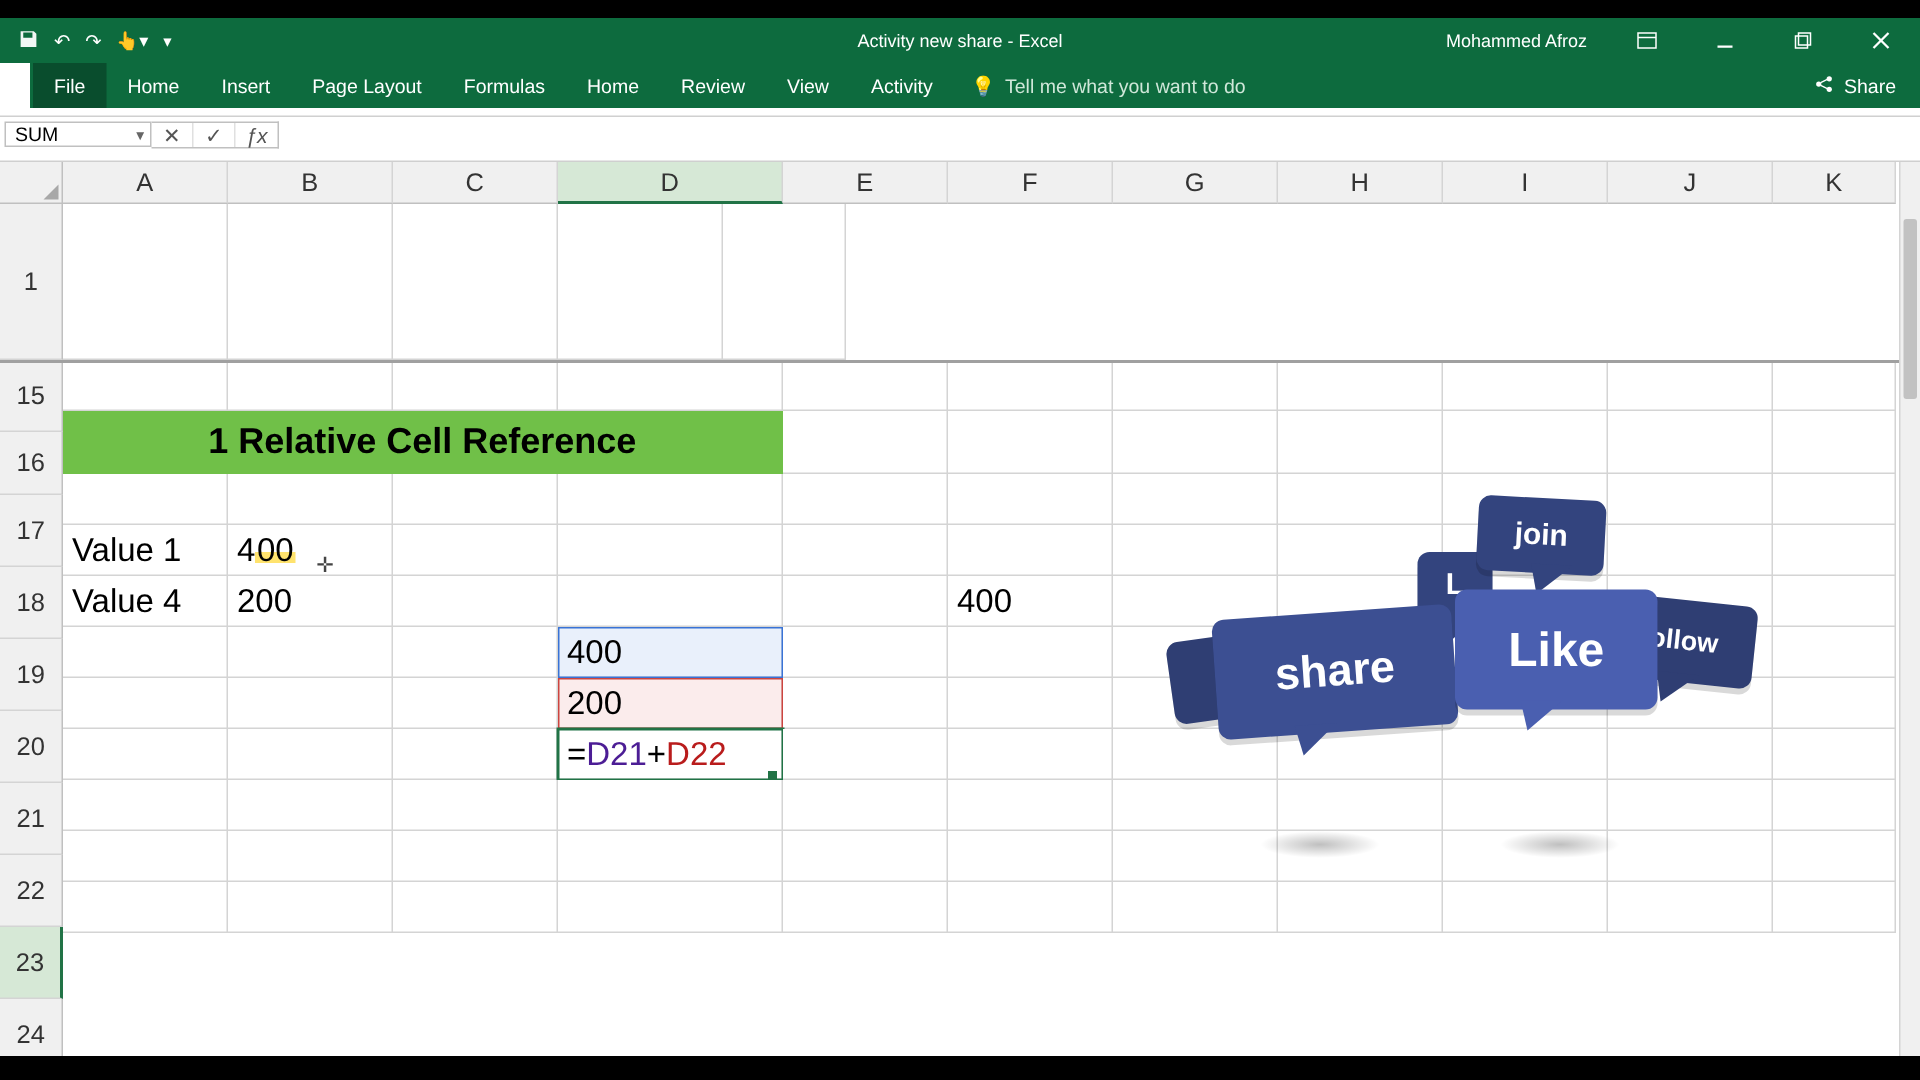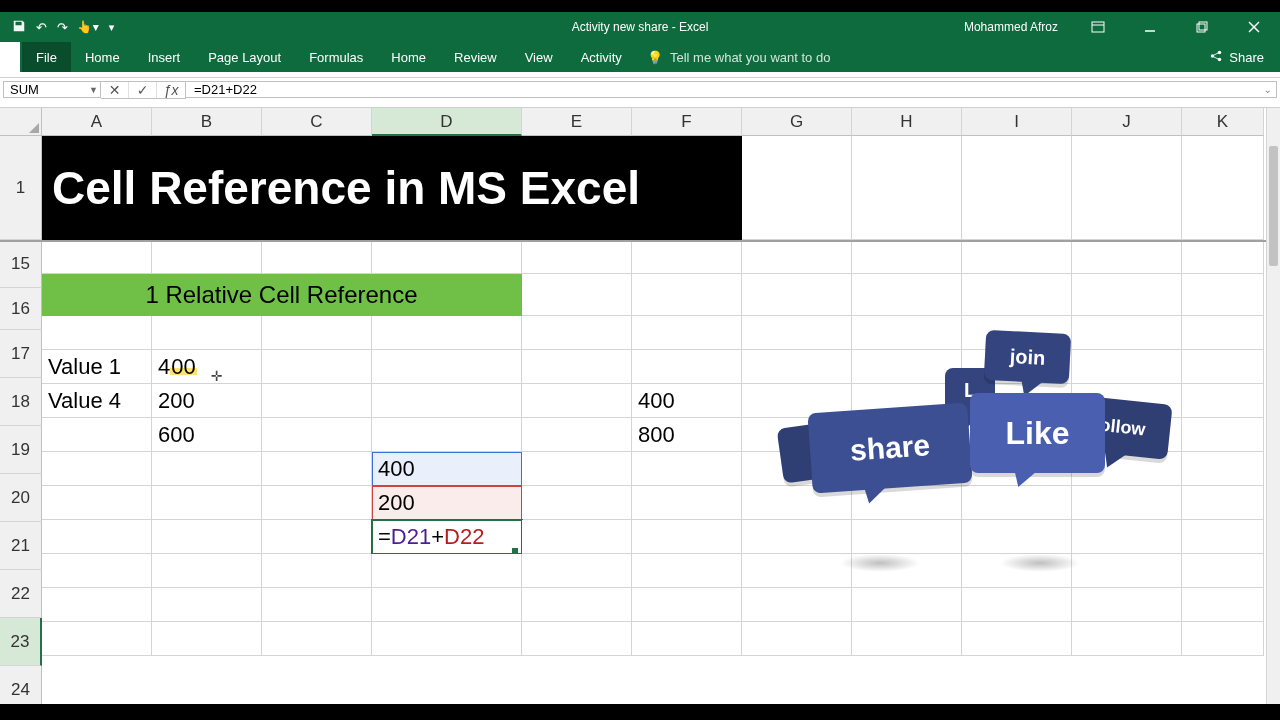--- a/index.html
+++ b/index.html
@@ -55,21 +55,21 @@
   .row.big1 { height: 104px; }
   .cell { border-right: 1px solid #d4d4d4; border-bottom: 1px solid #d4d4d4; font-size: 22px; padding: 2px 6px; display: flex; align-items: center; overflow: visible; white-space: nowrap; background: #fff; }
   .cell.ralign { justify-content: flex-start; }
 
   
   .cA { width: 110px; } .cB { width: 110px; } .cC { width: 110px; } .cD { width: 150px; }
   .cE { width: 110px; } .cF { width: 110px; } .cG { width: 110px; } .cH { width: 110px; }
   .cI { width: 110px; } .cJ { width: 110px; } .cK { width: 82px; }
 
   .title-cell { background: #000 !important; color: #fff; font-size: 46px; font-weight: bold; padding-left: 10px; border-color: #000; }
-  .section-hdr { background: #70c048 !important; color: #000; font-size: 24px; font-weight: normal; border-color: #70c048; text-align: right; }
+  .section-hdr { background: #70c048 !important; color: #000; font-size: 24px; font-weight: bold; border-color: #70c048; text-align: right; }
 
   
   .ref-blue { outline: 1px solid #3973d6; outline-offset: -1px; background: #e9f0fb !important; }
   .ref-red  { outline: 1px solid #cc443f; outline-offset: -1px; background: #fbecec !important; }
   .editing  { outline: 2px solid #217346; outline-offset: -1px; background: #fff !important; }
   .editing .handle { position: absolute; right: -3px; bottom: -3px; width: 6px; height: 6px; background: #217346; }
   .editing-wrap { position: relative; width: 100%; height: 100%; display: flex; align-items: center; }
 
   .formula-text .eq { color: #000; }
   .formula-text .r1 { color: #4c1d95; }
@@ -177,24 +177,20 @@
   <div class="formulabar">
     <div class="namebox">
       <span>SUM</span>
       <span class="dd">▼</span>
     </div>
     <div class="fxbtns">
       <div class="btn">✕</div>
       <div class="btn">✓</div>
       <div class="btn">ƒx</div>
     </div>
-    <div class="formula-input">
-      <span>=D21+D22</span>
-      <span class="exp">⌄</span>
-    </div>
   </div>
 
   <div class="sheet">
     <div class="corner"></div>
 
     <div class="colheaders">
       <div class="colh cA">A</div>
       <div class="colh cB">B</div>
       <div class="colh cC">C</div>
       <div class="colh cD sel">D</div>
@@ -221,21 +217,20 @@
       <div class="rowh">24</div>
       <div class="rowh">25</div>
       <div class="rowh">26</div>
     </div>
 
     <div class="freeze-line-h"></div>
 
     <div class="grid">
 
       <div class="row big1">
-        <div class="cell cA title-cell" style="flex:0 0 700px;width:700px">Cell Reference in MS Excel</div>
         <div class="cell cG"></div>
         <div class="cell cH"></div>
         <div class="cell cI"></div>
         <div class="cell cJ"></div>
         <div class="cell cK"></div>
       </div>
 
       <div class="row">
           <div class="cell cA"></div>
           <div class="cell cB"></div>
@@ -299,33 +294,20 @@
           <div class="cell cD"></div>
           <div class="cell cE"></div>
         <div class="cell cF ralign">400</div>
         <div class="cell cG"></div>
           <div class="cell cH"></div>
           <div class="cell cI"></div>
           <div class="cell cJ"></div>
           <div class="cell cK"></div>
       </div>
 
-      <div class="row">
-        <div class="cell cA"></div>
-        <div class="cell cB ralign">600</div>
-        <div class="cell cC"></div>
-          <div class="cell cD"></div>
-          <div class="cell cE"></div>
-        <div class="cell cF ralign">800</div>
-        <div class="cell cG"></div>
-          <div class="cell cH"></div>
-          <div class="cell cI"></div>
-          <div class="cell cJ"></div>
-          <div class="cell cK"></div>
-      </div>
 
       <div class="row">
         <div class="cell cA"></div>
           <div class="cell cB"></div>
           <div class="cell cC"></div>
         <div class="cell cD ralign ref-blue">400</div>
         <div class="cell cE"></div>
           <div class="cell cF"></div>
           <div class="cell cG"></div>
           <div class="cell cH"></div>

